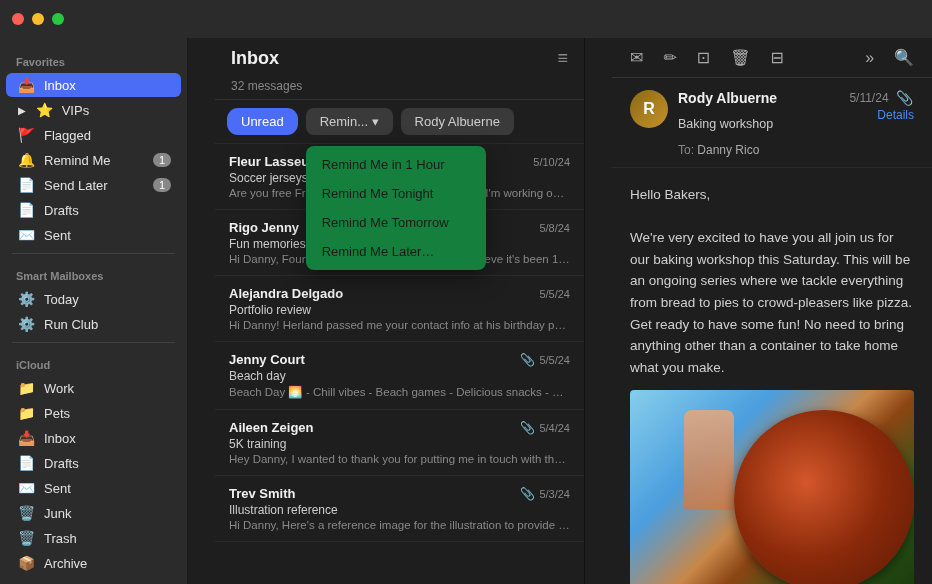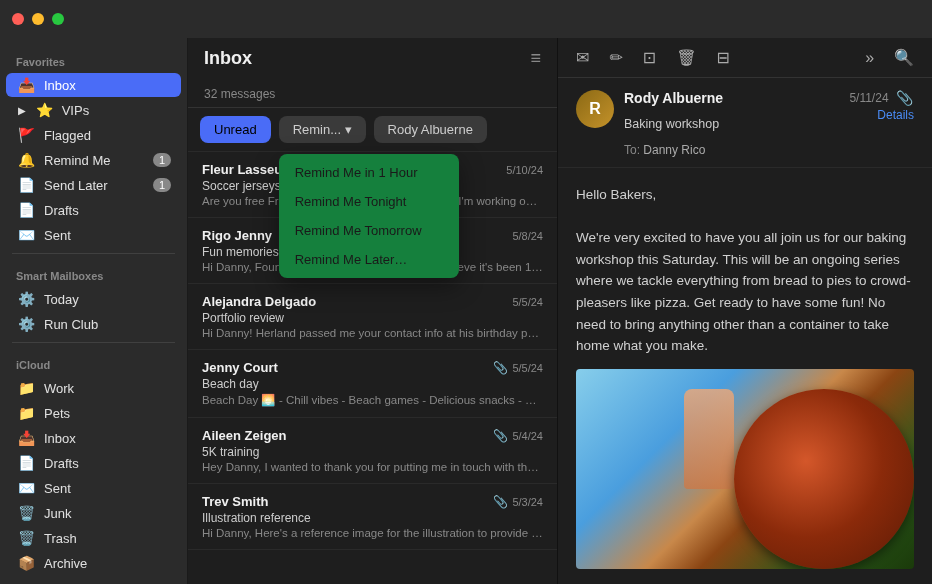--- a/index.html
+++ b/index.html
@@ -35,20 +35,21 @@
     .btn-close { background: #ff5f57; }
     .btn-min { background: #febc2e; }
     .btn-max { background: #28c840; }
 
     
     .app-container {
       display: flex;
       width: 932px;
       height: 584px;
       padding-top: 38px;
+      gap: 27px;
     }
 
     
     .sidebar {
       width: 188px;
       background: #2b2b2b;
       height: 100%;
       overflow-y: auto;
       padding: 8px 0;
       flex-shrink: 0;
@@ -118,21 +119,21 @@
       align-items: flex-start;
     }
     .panel-title {
       font-size: 18px;
       font-weight: 700;
       color: #f0f0f0;
     }
     .panel-subtitle {
       font-size: 12px;
       color: #888;
-      margin-top: 18px;
+      margin-top: 10px;
     }
     .panel-header-icon {
       color: #888;
       font-size: 18px;
       cursor: pointer;
     }
 
     
     .filter-bar {
       display: flex;
@@ -145,21 +146,22 @@
     .filter-btn {
       border: none;
       border-radius: 8px;
       padding: 6px 14px;
       font-size: 13px;
       font-weight: 500;
       cursor: pointer;
     }
     .filter-btn.active {
       background: #4a6cf7;
-      color: #000000;
+      color: #ffffff;
+      border-radius: 11px;
     }
     .filter-btn.inactive {
       background: #3a3a3a;
       color: #ccc;
     }
     .filter-btn-with-arrow {
       display: flex;
       align-items: center;
       gap: 4px;
     }

